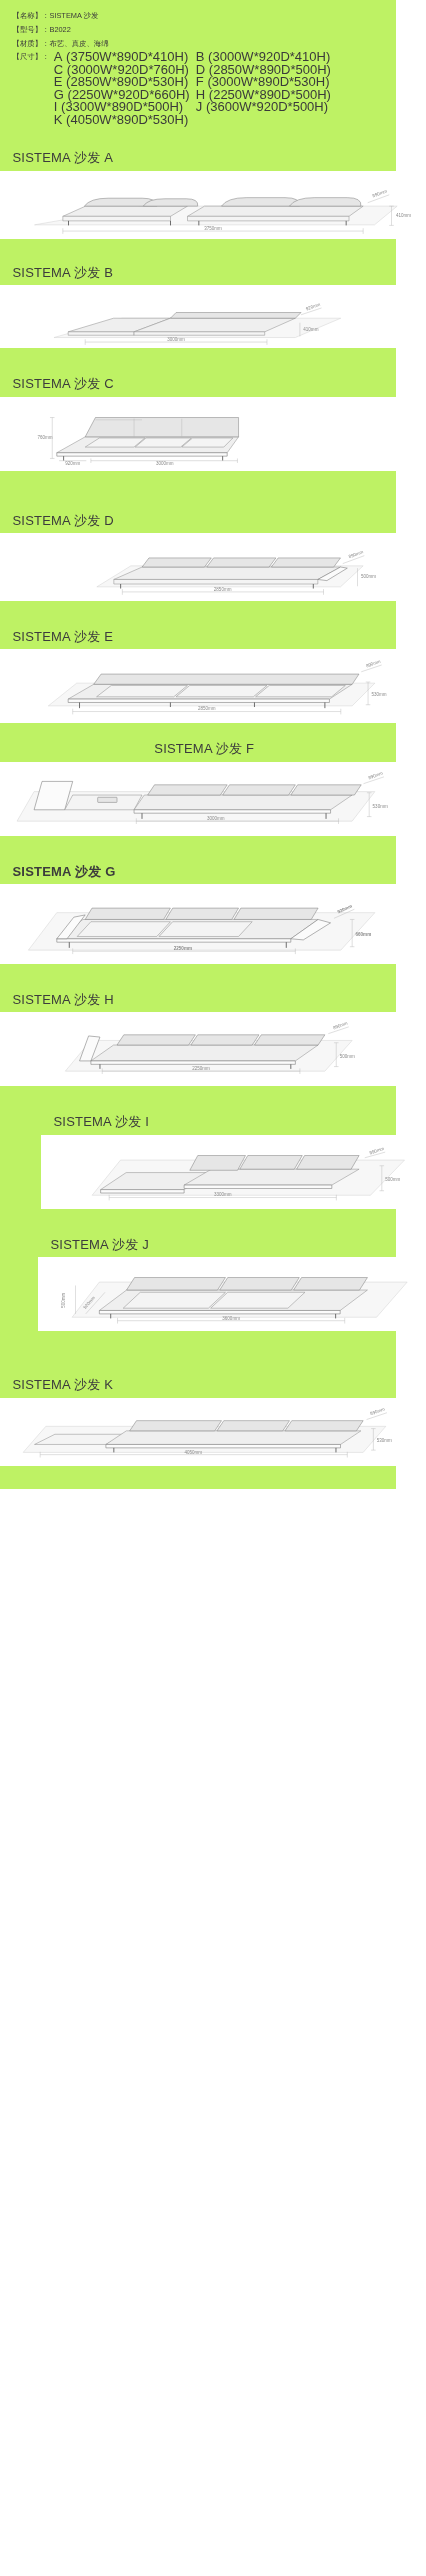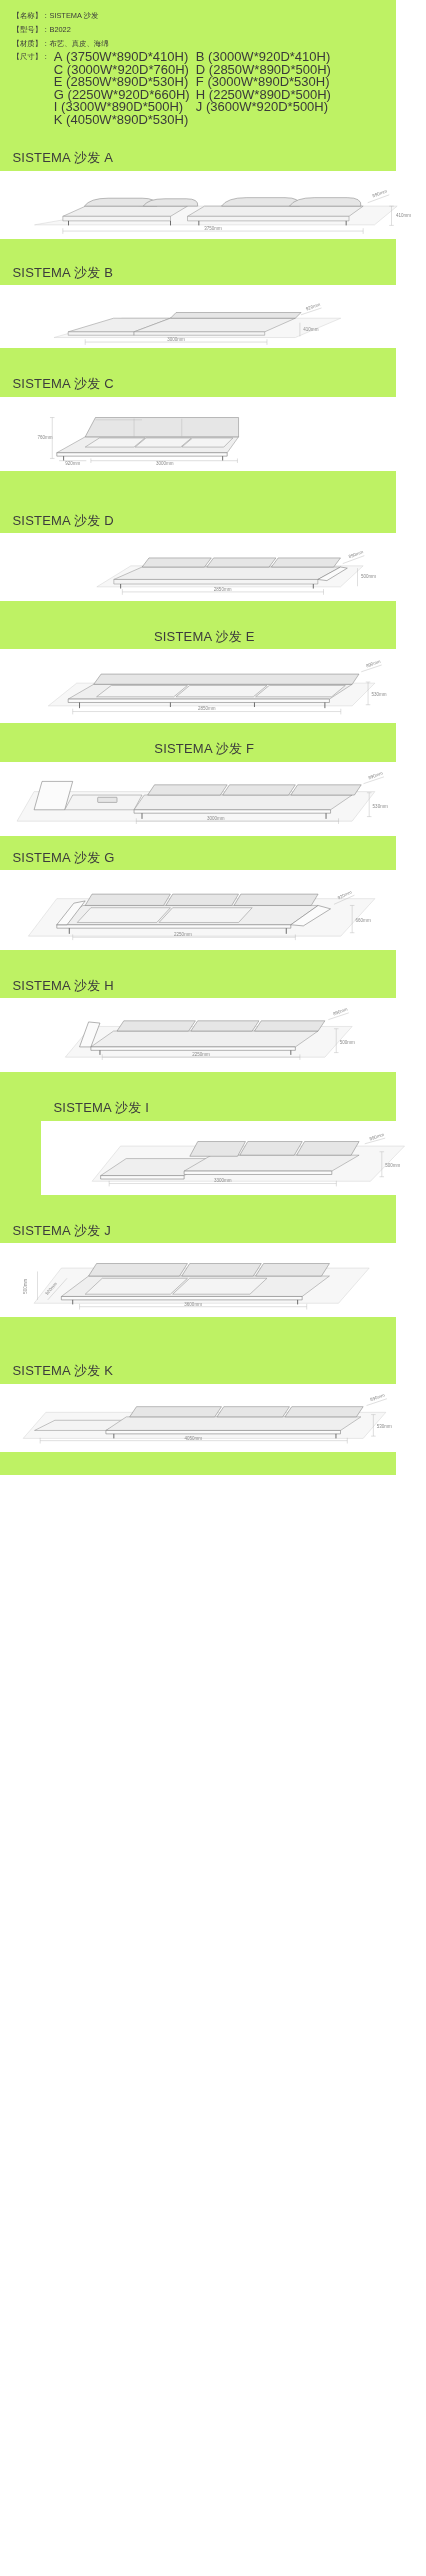--- a/index.html
+++ b/index.html
@@ -276,21 +276,21 @@
 
         <line class="dimline" x1="604" y1="54" x2="642" y2="40"></line>
         <text class="dimtext" x="628" y="40" text-anchor="middle" transform="rotate(-20 628 40)">890mm</text>
 
         <line class="dimline" x1="630" y1="62" x2="630" y2="94"></line>
         <text class="dimtext" x="636" y="80">500mm</text>
       </svg>
     </div>
   </div>
 
-  <div class="item" style="margin-top:27px;text-align:center;">
+  <div class="item" style="margin-top:27px;">
     <div class="item-title">SISTEMA 沙发 E</div>
     <div class="figure">
       <svg width="426" height="74" viewBox="0 0 750 130">
         <polygon class="floor" points="85,100 135,60 660,60 620,100" fill="#fcfcfc" stroke="#e3e3e3"></polygon>
 
         <polygon class="sofa-fabric" points="120,88 165,62 620,62 580,88"></polygon>
         <polygon class="sofa-outline" points="120,88 580,88 580,94 120,94"></polygon>
 
         <polygon class="sofa-cushion" points="170,84 196,64 330,64 306,84"></polygon>
         <polygon class="sofa-cushion" points="310,84 334,64 470,64 446,84"></polygon>
@@ -350,21 +350,21 @@
         <text class="dimtext" x="662" y="26" text-anchor="middle" transform="rotate(-20 662 26)">890mm</text>
 
         <line class="dimline" x1="650" y1="54" x2="650" y2="96"></line>
         <line class="dimline" x1="646" y1="54" x2="654" y2="54"></line>
         <line class="dimline" x1="646" y1="96" x2="654" y2="96"></line>
         <text class="dimtext" x="656" y="80">530mm</text>
       </svg>
     </div>
   </div>
 
-  <div class="item" style="margin-top:13px;">
+  <div class="item" style="margin-top:27px;font-weight:bold;">
     <div class="item-title">SISTEMA 沙发 G</div>
     <div class="figure">
       <svg width="426" height="80" viewBox="0 0 750 140">
         <polygon class="floor" points="50,116 100,50 660,50 600,116" fill="#fcfcfc" stroke="#e3e3e3"></polygon>
 
         <polygon class="sofa-fabric" points="100,96 146,62 560,62 512,96"></polygon>
         <polygon class="sofa-outline" points="100,96 512,96 512,102 100,102"></polygon>
 
         <polygon class="sofa-outline" points="100,96 130,58 150,54 118,96"></polygon>
 
@@ -455,21 +455,21 @@
         <text class="dimtext" x="592" y="30" text-anchor="middle" transform="rotate(-18 592 30)">890mm</text>
 
         <line class="dimline" x1="600" y1="54" x2="600" y2="98"></line>
         <line class="dimline" x1="596" y1="54" x2="604" y2="54"></line>
         <line class="dimline" x1="596" y1="98" x2="604" y2="98"></line>
         <text class="dimtext" x="606" y="80">500mm</text>
       </svg>
     </div>
   </div>
 
-  <div class="item" style="margin-top:27px;">
+  <div class="item" style="margin-top:27px;margin-left:38px;">
     <div class="item-title">SISTEMA 沙发 J</div>
     <div class="figure">
       <svg width="426" height="74" viewBox="0 0 750 130">
         <polygon class="floor" points="60,106 108,44 650,44 596,106" fill="#fcfcfc" stroke="#e3e3e3"></polygon>
 
         <polygon class="sofa-fabric" points="108,94 156,58 580,58 532,94"></polygon>
         <polygon class="sofa-outline" points="108,94 532,94 532,100 108,100"></polygon>
 
         <polygon class="sofa-cushion" points="150,90 180,62 330,62 300,90"></polygon>
         <polygon class="sofa-cushion" points="304,90 334,62 470,62 440,90"></polygon>

